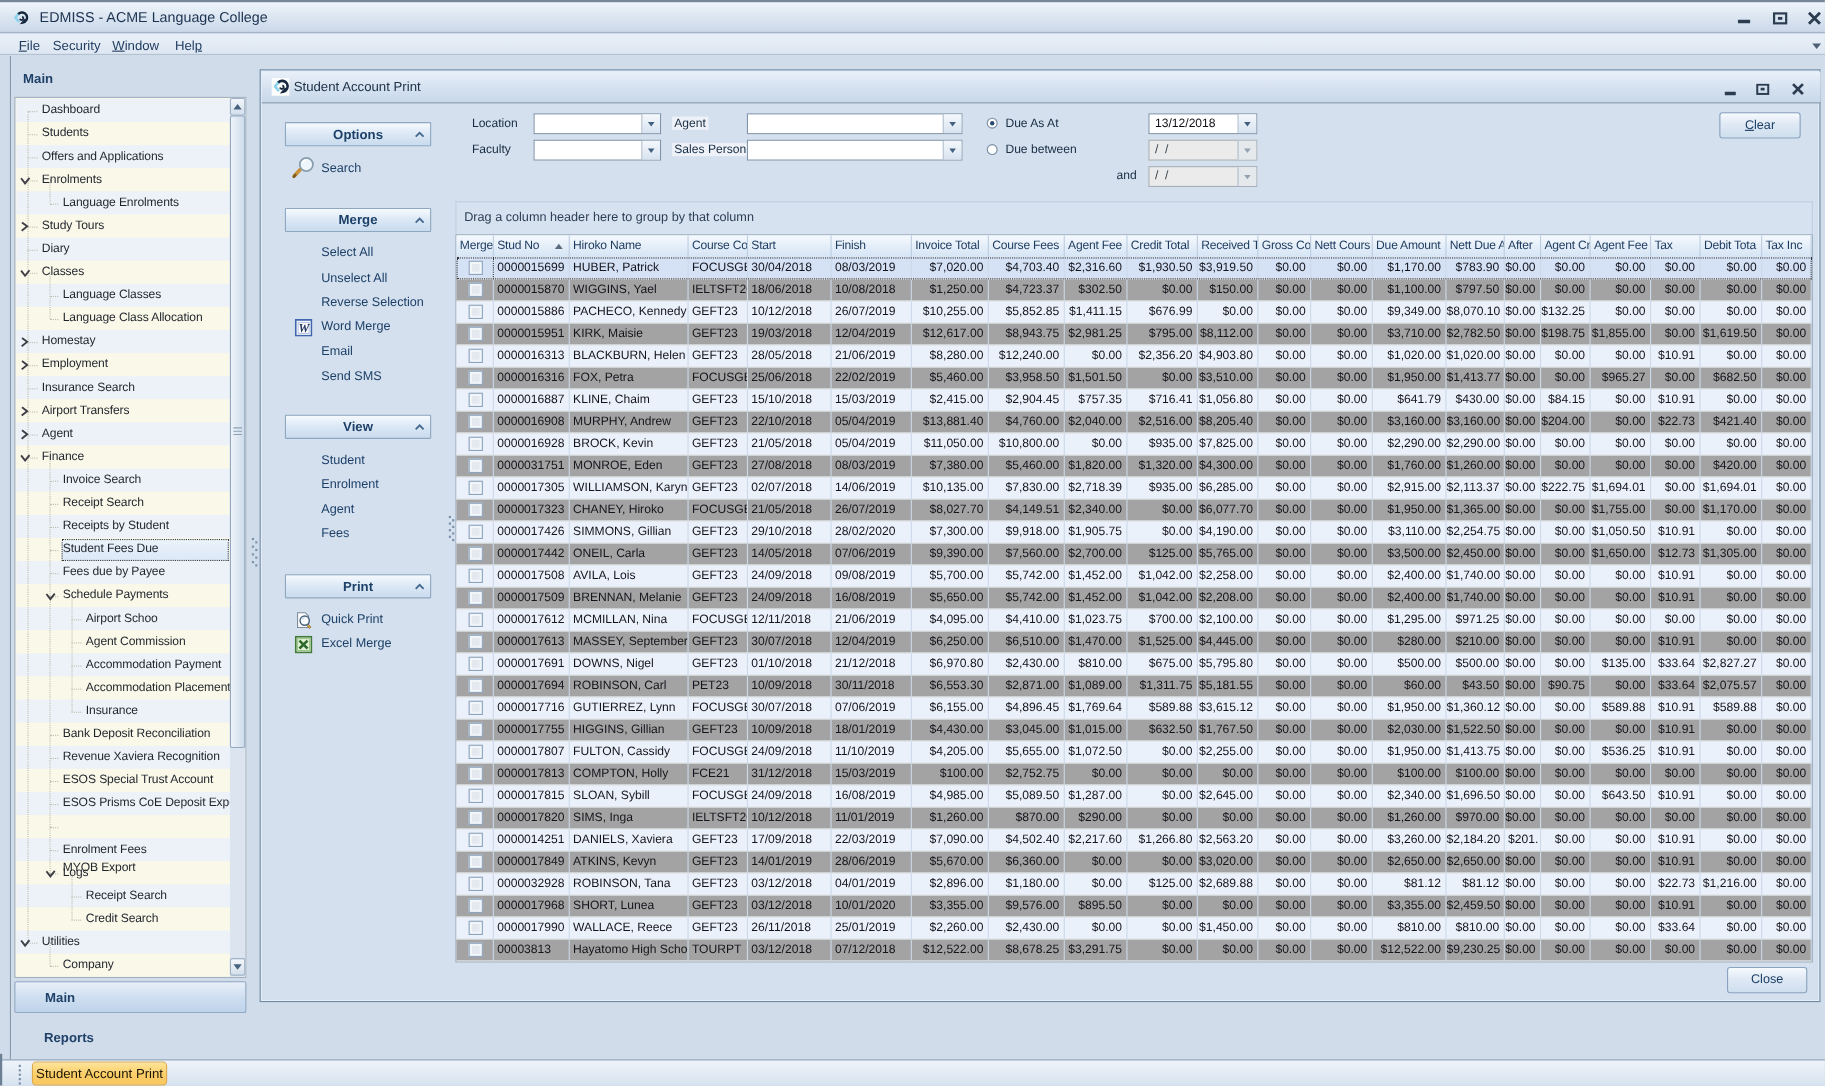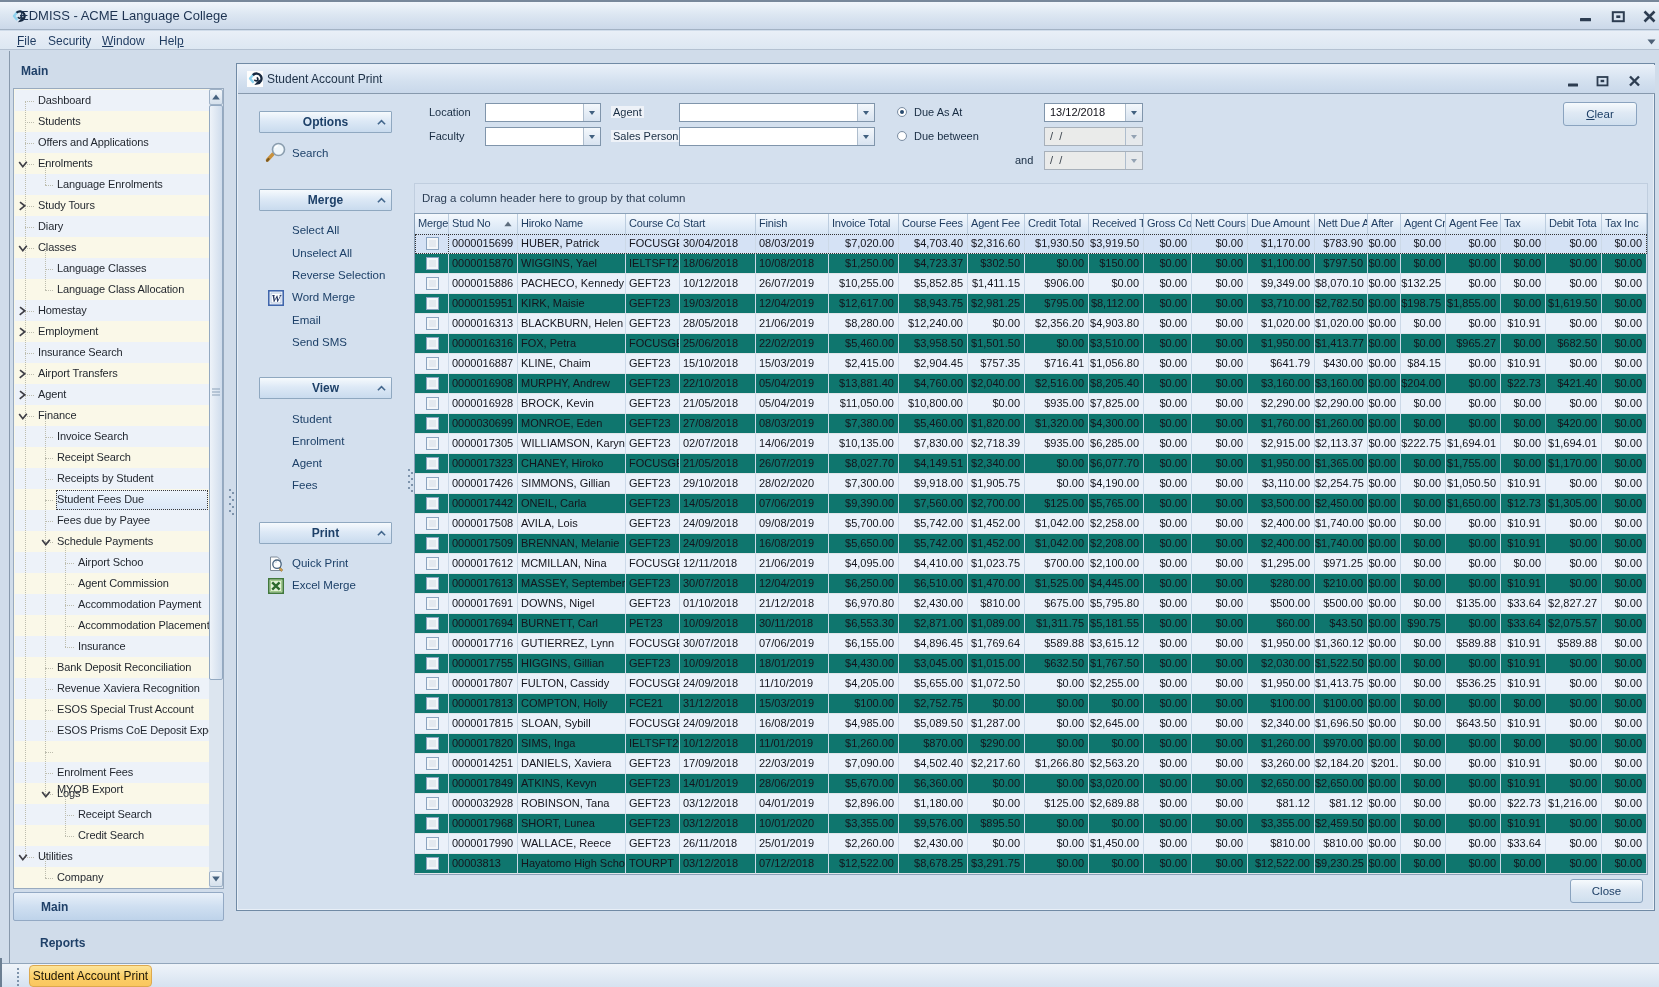--- a/index.html
+++ b/index.html
@@ -1,19 +1,19 @@
 <!DOCTYPE html>
 <html><head><meta charset="utf-8"><style>
 *{margin:0;padding:0;box-sizing:border-box}
 body{width:1659px;height:987px;overflow:hidden;position:relative;background:#d0dcea;
  font-family:"Liberation Sans",sans-serif;font-size:11px;color:#14141c;}
 .abs{position:absolute}
 
 #titlebar{left:0;top:0;width:1659px;height:30px;background:linear-gradient(#f0f5fb,#dde7f2 45%,#cbd8e9);border-top:2px solid #77879a;border-bottom:1px solid #a3b2c4}
-#title-text{left:20px;top:8px;font-size:13px;color:#1c3250}
+#title-text{left:36px;top:8px;font-size:13px;color:#1c3250}
 #menubar{left:0;top:31px;width:1659px;height:19px;background:linear-gradient(#e9eff7,#dde7f2);border-bottom:1px solid #b4c1d1}
 .menu-item{position:absolute;top:34px;font-size:12px;color:#1e3a5f}
 
 #side-caption{left:21px;top:64px;font-size:12px;font-weight:bold;color:#1f4068}
 #tree{left:13px;top:88px;width:211px;height:801px;background:#f8f6e8;border:1px solid #98aabf}
 .trow{position:absolute;left:1px;width:195px;height:21px;line-height:20px;font-size:11px;letter-spacing:-0.1px;color:#1f242c;white-space:nowrap;overflow:hidden}
 .trow.alt{background:#edf2f9}
 .trow.crm{background:#faf8e8}
 .tsel{position:absolute;background:linear-gradient(#ecf3fb,#dbe8f7);outline:1px dotted #3a3a3a;outline-offset:-1px}
 .tarrow{position:absolute;width:10px;height:10px}
@@ -39,21 +39,21 @@
 .combo.dis .arr{border-top-color:#93a2b3}
 .radio{position:absolute;width:10px;height:10px;border-radius:50%;border:1px solid #7d8fa3;background:radial-gradient(#ffffff 55%,#dde5ec)}
 .radio .dot{position:absolute;left:2px;top:2px;width:4px;height:4px;border-radius:50%;background:#274a6e}
 .btn3d{position:absolute;background:linear-gradient(#f6fafd,#dfe9f4 45%,#cfdfee);border:1px solid #8aa3bf;border-radius:3px;text-align:center;font-size:11.5px;color:#1d3f66}
 
 #band{left:414px;top:183px;width:1234px;height:30px;background:#d7e2f0;border:1px solid #c0cedf;border-bottom:none;line-height:29px;color:#2c3e55;font-size:11.5px;padding-left:7px}
 #grid{left:414px;top:213px;width:1234px;border:1px solid #8ba1b8;background:#fff}
 .hrow{display:flex;height:20px;background:linear-gradient(#f5f9fd,#e4eef9 50%,#d5e4f4)}
 .hcell{height:20px;line-height:19px;padding-left:3px;letter-spacing:-0.2px;color:#1c3a5e;border-right:1px solid #bccddf;overflow:hidden;white-space:nowrap;flex:none}
 .r{display:flex;height:20px}
-.r.crm{background:#0f766e}
+.r.crm{background:#a3a3a3}
 .r.blu{background:#ebf1fa}
 .r.sel{background:#d5e2f5;outline:1px dotted #333;outline-offset:-1px}
 .r.sel .c:first-child{border-right:1px dotted #444}
 .c{height:20px;line-height:19px;border-right:1px solid #ccd9e8;border-bottom:1px solid #e1e5ea;overflow:hidden;white-space:nowrap;flex:none;padding-left:3px}
 .m{text-align:right;padding-right:4px;padding-left:0}
 .cb{width:13px;height:13px;margin:3px 0 0 8px;border:1px solid #8ba4c0;background:#edf1f5;box-shadow:inset 0 0 0 2px #f3f6f9,inset 0 0 0 20px #e4e9ef}
 
 #mainbtn{left:13px;top:892px;width:211px;height:29px;background:linear-gradient(#e8f0f9,#cfdff1 50%,#bed3ea);border:1px solid #93a9c4;border-radius:2px}
 #mainbtn span{position:absolute;left:27px;top:7px;font-weight:bold;font-size:12px;color:#1f4068}
 #reports{left:40px;top:936px;font-weight:bold;font-size:12px;color:#1f4068}
@@ -479,21 +479,21 @@
         <div class="cb"></div>
       </div>
       <div class="c" style="width:69px">0000015886</div>
       <div class="c" style="width:108px">PACHECO, Kennedy</div>
       <div class="c" style="width:54px">GEFT23</div>
       <div class="c" style="width:76px">10/12/2018</div>
       <div class="c" style="width:73px">26/07/2019</div>
       <div class="c m" style="width:70px">$10,255.00</div>
       <div class="c m" style="width:69px">$5,852.85</div>
       <div class="c m" style="width:57px">$1,411.15</div>
-      <div class="c m" style="width:64px">$906.00</div>
+      <div class="c m" style="width:64px">$676.99</div>
       <div class="c m" style="width:55px">$0.00</div>
       <div class="c m" style="width:48px">$0.00</div>
       <div class="c m" style="width:56px">$0.00</div>
       <div class="c m" style="width:67px">$9,349.00</div>
       <div class="c m" style="width:53px">$8,070.10</div>
       <div class="c m" style="width:33px">$0.00</div>
       <div class="c m" style="width:45px">$132.25</div>
       <div class="c m" style="width:55px">$0.00</div>
       <div class="c m" style="width:45px">$0.00</div>
       <div class="c m" style="width:56px">$0.00</div>
@@ -646,21 +646,21 @@
       <div class="c m" style="width:45px">$0.00</div>
       <div class="c m" style="width:55px">$0.00</div>
       <div class="c m" style="width:45px">$0.00</div>
       <div class="c m" style="width:56px">$0.00</div>
       <div class="c m" style="width:45px">$0.00</div>
     </div>
     <div class="r crm">
       <div class="c" style="width:34px">
         <div class="cb"></div>
       </div>
-      <div class="c" style="width:69px">0000030699</div>
+      <div class="c" style="width:69px">0000031751</div>
       <div class="c" style="width:108px">MONROE, Eden</div>
       <div class="c" style="width:54px">GEFT23</div>
       <div class="c" style="width:76px">27/08/2018</div>
       <div class="c" style="width:73px">08/03/2019</div>
       <div class="c m" style="width:70px">$7,380.00</div>
       <div class="c m" style="width:69px">$5,460.00</div>
       <div class="c m" style="width:57px">$1,820.00</div>
       <div class="c m" style="width:64px">$1,320.00</div>
       <div class="c m" style="width:55px">$4,300.00</div>
       <div class="c m" style="width:48px">$0.00</div>
@@ -897,21 +897,21 @@
       <div class="c m" style="width:55px">$135.00</div>
       <div class="c m" style="width:45px">$33.64</div>
       <div class="c m" style="width:56px">$2,827.27</div>
       <div class="c m" style="width:45px">$0.00</div>
     </div>
     <div class="r crm">
       <div class="c" style="width:34px">
         <div class="cb"></div>
       </div>
       <div class="c" style="width:69px">0000017694</div>
-      <div class="c" style="width:108px">BURNETT, Carl</div>
+      <div class="c" style="width:108px">ROBINSON, Carl</div>
       <div class="c" style="width:54px">PET23</div>
       <div class="c" style="width:76px">10/09/2018</div>
       <div class="c" style="width:73px">30/11/2018</div>
       <div class="c m" style="width:70px">$6,553.30</div>
       <div class="c m" style="width:69px">$2,871.00</div>
       <div class="c m" style="width:57px">$1,089.00</div>
       <div class="c m" style="width:64px">$1,311.75</div>
       <div class="c m" style="width:55px">$5,181.55</div>
       <div class="c m" style="width:48px">$0.00</div>
       <div class="c m" style="width:56px">$0.00</div>

